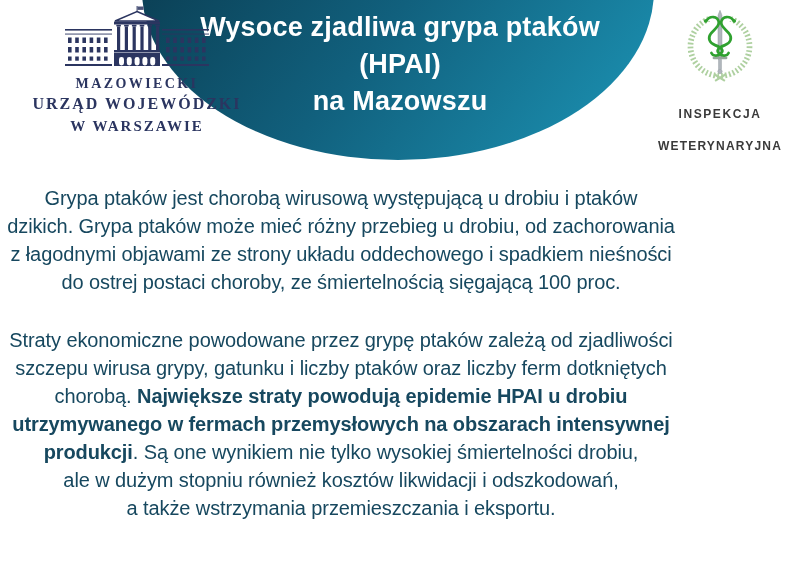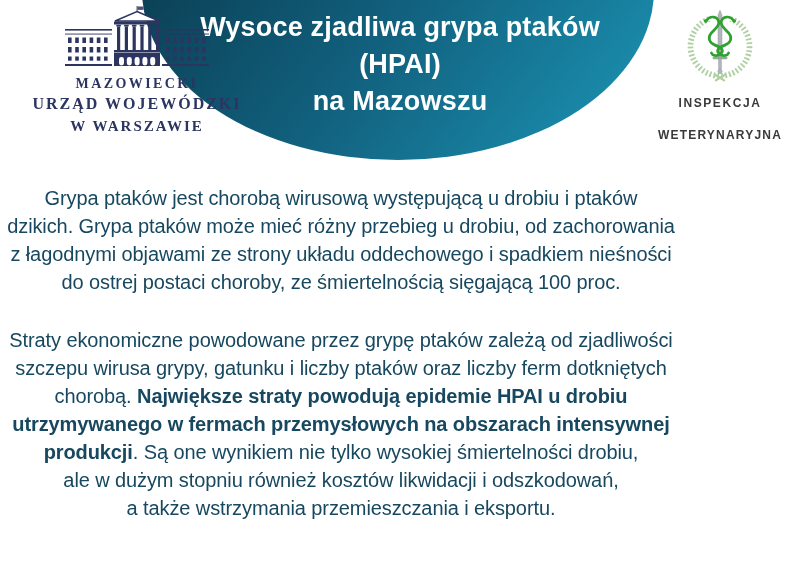--- a/index.html
+++ b/index.html
@@ -21,21 +21,21 @@
   
   .logo-left{position:absolute;left:28px;top:6px;width:218px;text-align:center;color:var(--left-logo-color,#2b3560);}
   .logo-left svg{display:block;margin:0 auto;}
   .muw-l1{font-family:"Liberation Serif",serif;font-weight:bold;font-size:14px;letter-spacing:2.4px;margin-top:8px;}
   .muw-l2{font-family:"Liberation Serif",serif;font-weight:bold;font-size:16px;letter-spacing:2px;margin-top:3px;}
   .muw-l3{font-family:"Liberation Serif",serif;font-weight:bold;font-size:15px;letter-spacing:2px;margin-top:5px;}
   .bld{fill:var(--left-logo-color,#2b3560);}
   
   .logo-right{position:absolute;left:640px;top:8px;width:160px;text-align:center;color:var(--right-text-color,#3a3a3a);}
   .logo-right svg{display:block;margin:0 auto;}
-  .vet-l1{font-weight:bold;font-size:12px;letter-spacing:1.6px;margin-top:8px;}
+  .vet-l1{font-weight:bold;font-size:12px;letter-spacing:1.6px;margin-top:19px;}
   .vet-l2{font-weight:bold;font-size:12px;letter-spacing:1.2px;margin-top:18px;}
   
   .body-text{
     position:absolute;left:0;top:184px;width:682px;text-align:center;
     color:var(--body-color,#17485f);
   }
   .body-text .line{
     font-size:20px;line-height:28px;height:28px;white-space:nowrap;letter-spacing:-.1px;
   }
   .body-text .p2{margin-top:30px;}

